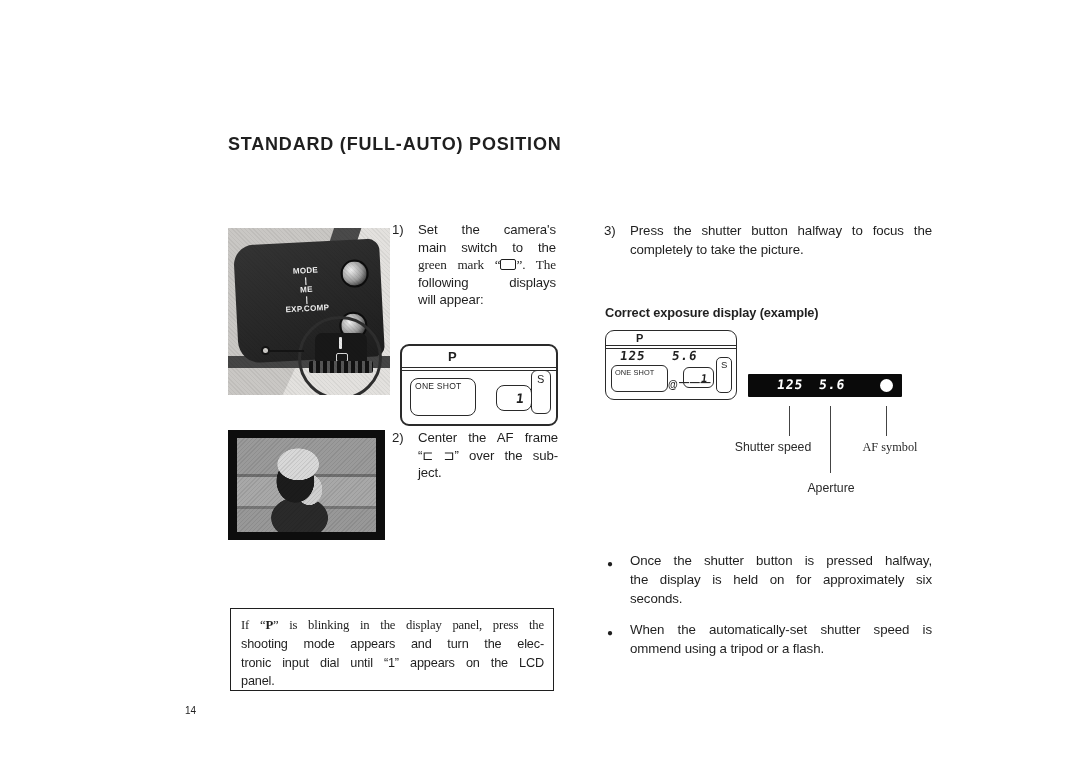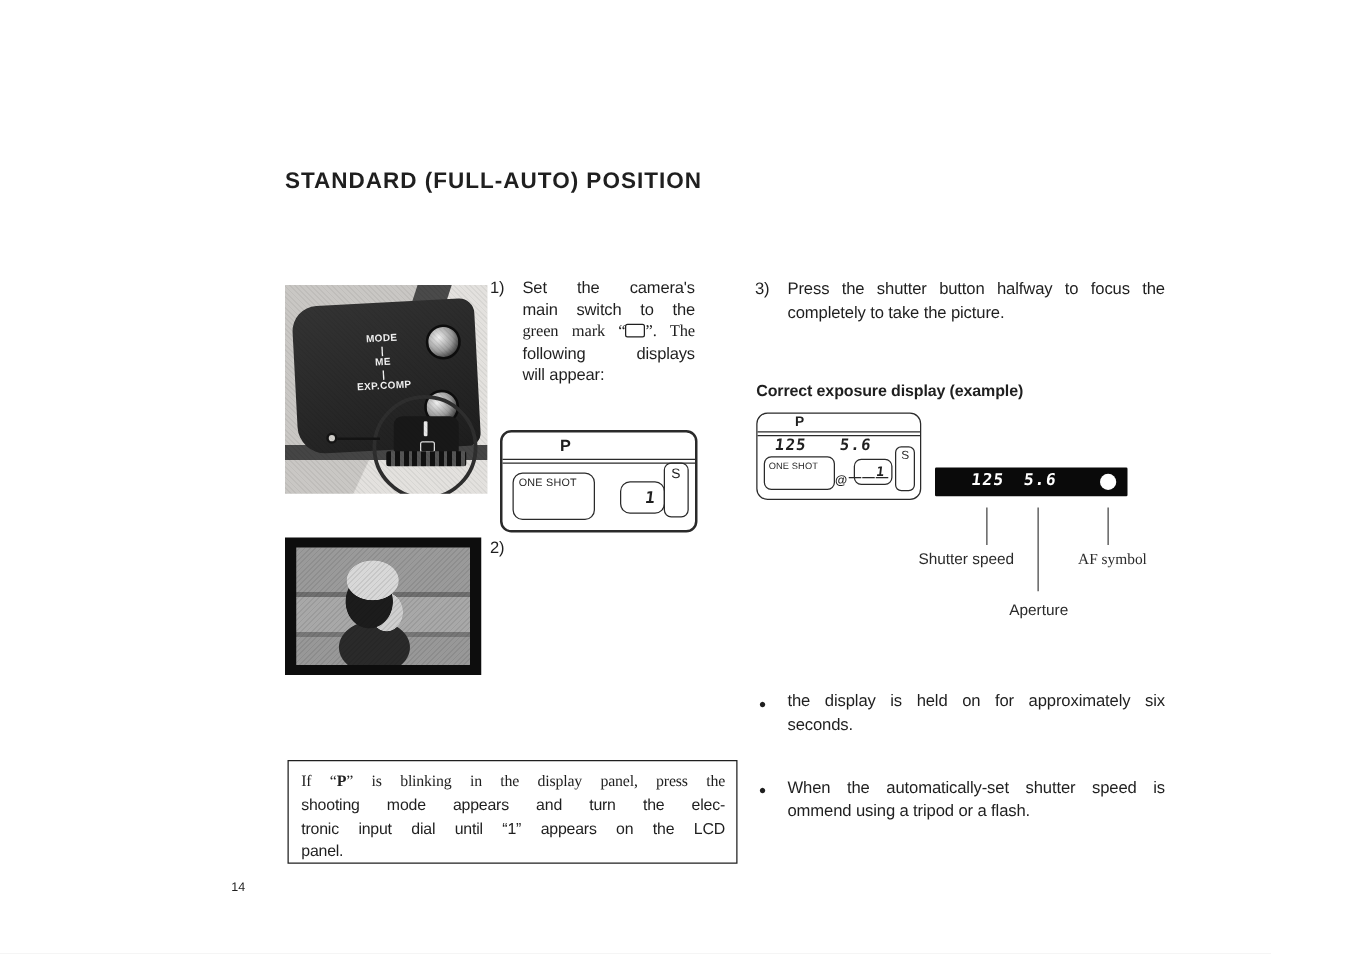--- a/index.html
+++ b/index.html
@@ -32,21 +32,21 @@
 
   
   #vfbar{left:748px;top:374px;width:154px;height:23px;background:#0a0a0a;border-radius:1px;}
   #vfbar .seg{color:#ffffff;font-size:13px;position:absolute;top:3px;}
   #vf-dot{position:absolute;right:9px;top:5px;width:13px;height:13px;border-radius:50%;background:#ffffff;}
 
   .callout-line{width:1.4px;background:#444;}
   .callout-label{font-size:12.3px;color:#2a2a2a;white-space:nowrap;transform:translateX(-50%);}
 
   
-  #notebox{left:230px;top:608px;width:360px;height:83px;border:1.6px solid #1f1f1f;
+  #notebox{left:230px;top:608px;width:324px;height:83px;border:1.6px solid #1f1f1f;
            box-sizing:border-box;padding:7px 9px 0 10px;font-size:12.7px;line-height:18.8px;letter-spacing:-.15px;}
 
   
   #camera-photo{left:228px;top:228px;width:162px;height:167px;background:
       linear-gradient(115deg,#c9c7c4 55%,#e3e1de 55.5%);overflow:hidden;}
   #camera-photo::after{content:"";position:absolute;inset:0;
       background:repeating-linear-gradient(45deg,rgba(0,0,0,.05) 0 1px,transparent 1px 3px);}
   #strap{position:absolute;left:96px;top:-12px;width:26px;height:90px;background:#4a4a4a;
          transform:rotate(18deg);}
   #cam-ledge{position:absolute;left:0;top:128px;width:162px;height:12px;background:#454545;}
@@ -146,20 +146,25 @@
     <div class="lcd-box" style="left:94px;bottom:13px;width:36px;height:26px;">
       <span class="seg" style="position:absolute;right:6px;top:5px;font-size:13px;">1</span>
     </div>
     <div class="lcd-box" style="right:5px;bottom:10px;width:20px;height:44px;border-radius:6px;">
       <span style="position:absolute;left:5px;top:2px;font-size:11px;">S</span>
     </div>
   </div>
 
   <div class="abs step body-txt" style="left:392px;top:429px;width:170px;">
     <span class="marker">2)</span>
+    <div class="stext lines" style="width:140px;">
+        <div>Center the AF frame</div>
+        <div>“⊏ ⊐” over the sub-</div>
+        <div class="lastline">ject.</div>
+      </div>
   </div>
 
   <div id="portrait-photo" class="abs">
     <div id="portrait-inner"></div>
   </div>
 
   <div class="abs step wide-txt" style="left:604px;top:221px;width:332px;">
     <span class="marker">3)</span>
     <div class="stext lines" style="width:302px;">
         <div>Press the shutter button halfway to focus the</div>
@@ -198,20 +203,21 @@
   <div class="abs callout-line" style="left:789px;top:406px;height:30px;"></div>
   <div class="abs callout-line" style="left:830px;top:406px;height:67px;"></div>
   <div class="abs callout-line" style="left:886px;top:406px;height:30px;"></div>
   <div class="abs callout-label" style="left:773px;top:440px;">Shutter speed</div>
   <div class="abs callout-label" style="left:890px;top:440px;font-family:Liberation Serif, serif;">AF symbol</div>
   <div class="abs callout-label" style="left:831px;top:481px;">Aperture</div>
 
   <div class="abs step bullet wide-txt" style="left:604px;top:551px;width:332px;">
     <span class="marker">●</span>
     <div class="stext lines" style="width:302px;">
+        <div>Once the shutter button is pressed halfway,</div>
         <div>the display is held on for approximately six</div>
         <div class="lastline">seconds.</div>
       </div>
   </div>
   <div class="abs step bullet wide-txt" style="left:604px;top:620px;width:332px;">
     <span class="marker">●</span>
     <div class="stext lines" style="width:302px;">
         <div>When the automatically-set shutter speed is</div>
         <div class="lastline">ommend using a tripod or a flash.</div>
       </div>

